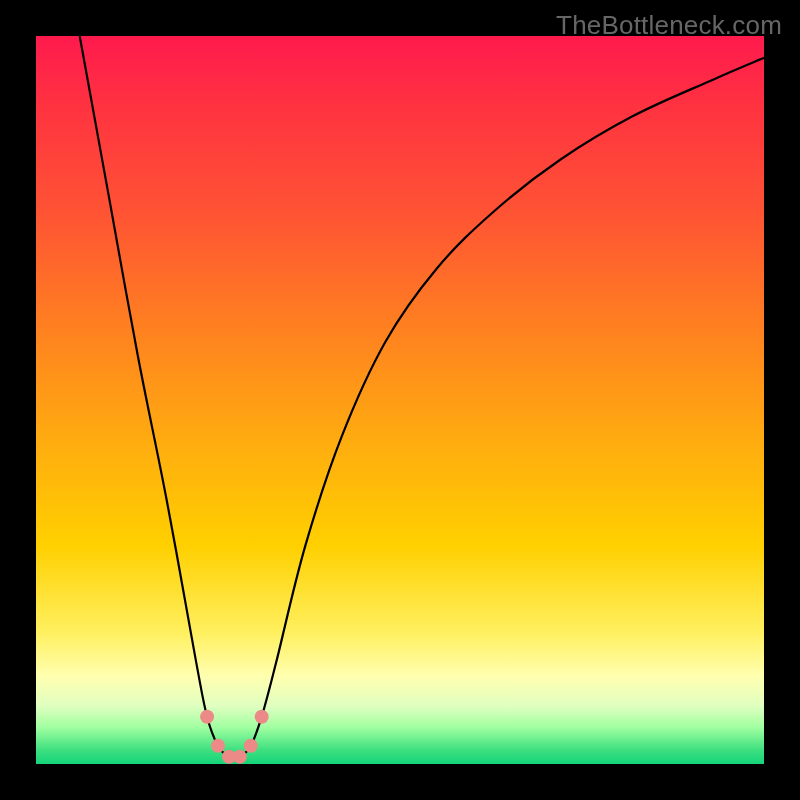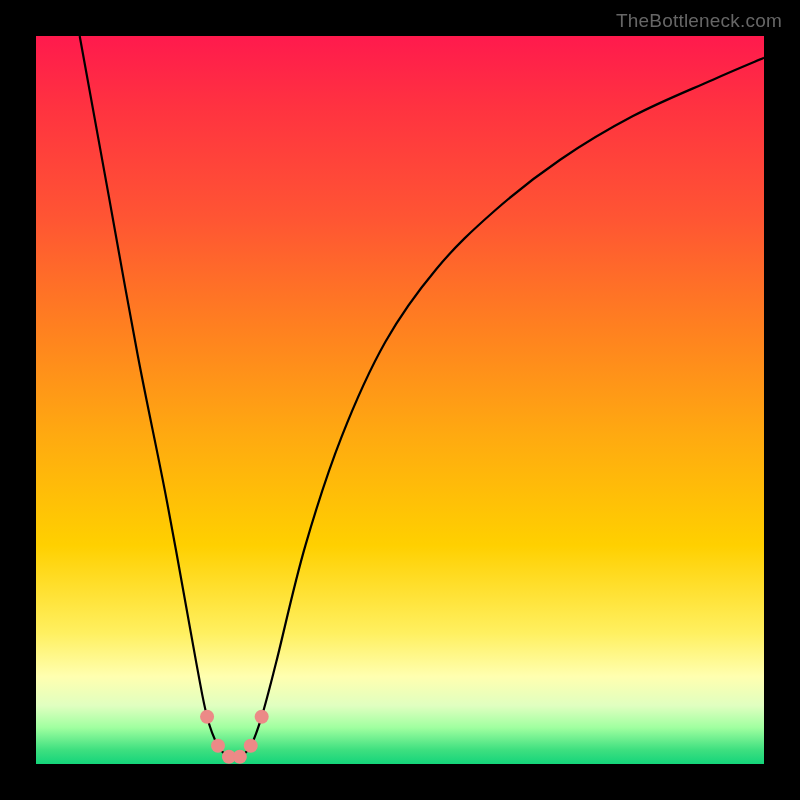--- a/index.html
+++ b/index.html
@@ -31,21 +31,21 @@
       #a0ffa0 95%,
       #40e080 98%,
       #14d47a 100%
     );
   }
   .watermark {
     position: absolute;
     top: 10px;
     right: 18px;
     color: #666;
-    font-size: 19px;
+    font-size: 26px;
     font-weight: 500;
     letter-spacing: 0.2px;
   }
   svg.curve {
     position: absolute;
     left: 36px;
     top: 36px;
     width: 728px;
     height: 728px;
     overflow: visible;

